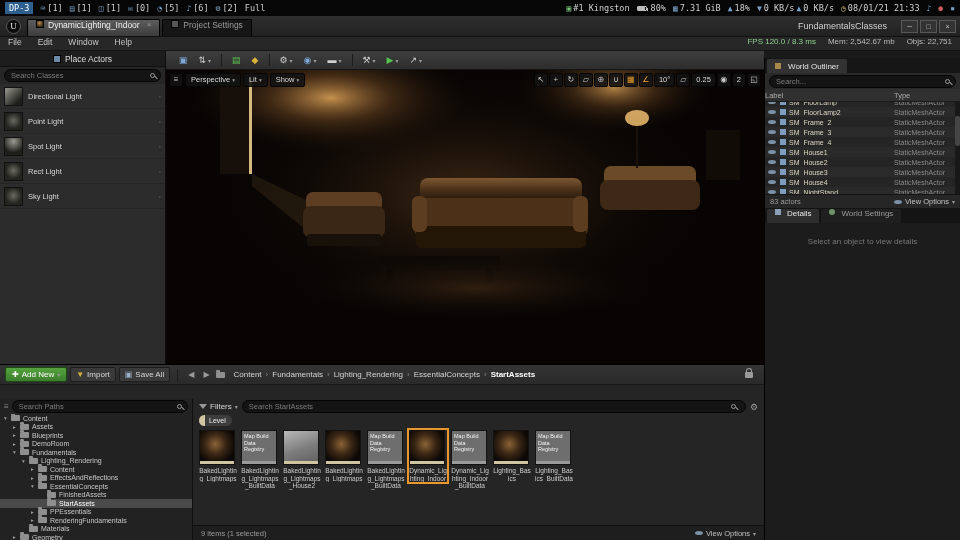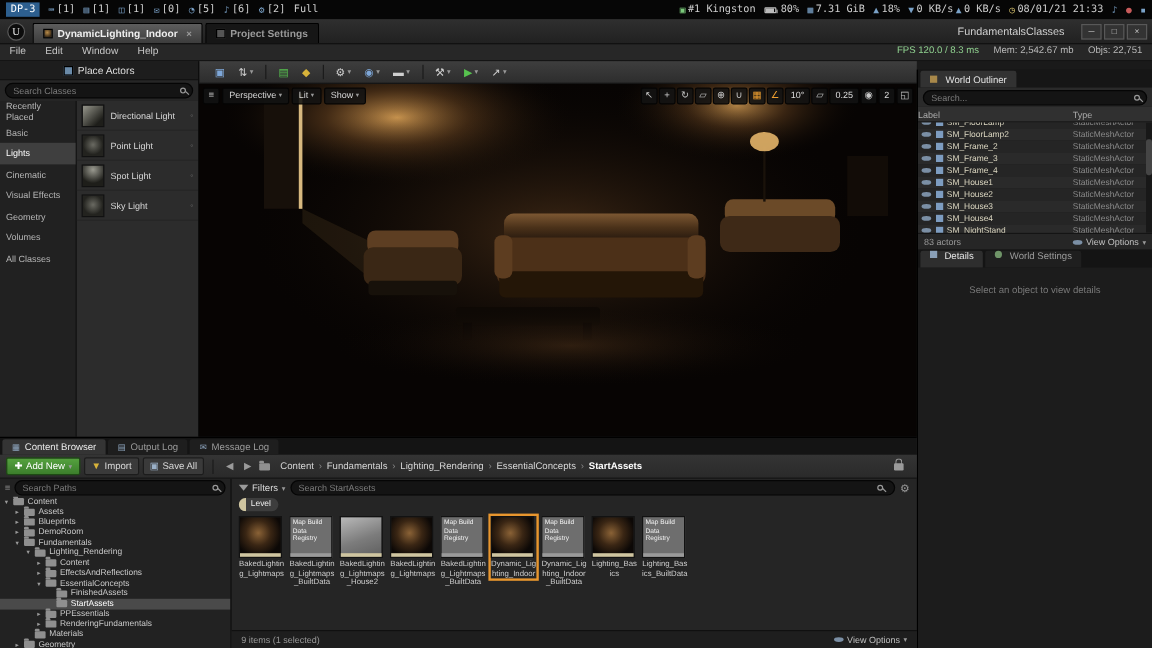--- a/index.html
+++ b/index.html
@@ -13,21 +13,21 @@
   .sys-seg{display:flex;align-items:center;gap:2px;}
   .sys-ico{color:#7aa2c8;font-size:8px;}
   .sys-ico.warn{color:#d8c36f;} .sys-ico.ok{color:#7ac87a;} .sys-ico.err{color:#c85b5b;}
   .batt{width:10px;height:5px;border:1px solid #bbb;border-radius:1px;position:relative;display:inline-block;margin-right:2px;}
   .batt::before{content:'';position:absolute;left:0;top:0;bottom:0;width:7px;background:#bbb;}
   .batt::after{content:'';position:absolute;right:-2px;top:1px;width:1px;height:3px;background:#bbb;}
 
   
   .titlebar{position:absolute;top:16px;left:0;width:960px;height:21px;background:linear-gradient(#2f2f2f,#212121);display:flex;align-items:center;border-bottom:1px solid #101010;}
   .ue-logo{width:15px;height:15px;border-radius:50%;background:#0c0c0c;border:1px solid #5a5a5a;color:#e8e8e8;font-size:9px;display:flex;align-items:center;justify-content:center;margin:0 6px;font-family:"Liberation Serif",serif;}
-  .doc-tab{height:17px;display:flex;align-items:center;gap:4px;padding:0 8px;background:#161616;color:#9a9a9a;font-size:8.5px;border:1px solid #000;border-bottom:none;border-radius:2px 2px 0 0;margin-right:2px;align-self:flex-end;font-weight:bold;}
+  .doc-tab{height:17px;display:flex;align-items:flex-start;gap:4px;padding:0 8px;background:#161616;color:#9a9a9a;font-size:8.5px;border:1px solid #000;border-bottom:none;border-radius:2px 2px 0 0;margin-right:2px;align-self:flex-end;}
   .doc-tab.active{background:linear-gradient(#5d5d5d,#3c3c3c);color:#efefef;}
   .lvl-ico{width:8px;height:8px;background:radial-gradient(circle at 40% 35%,#b98c4a,#3a2a16 70%);border:1px solid #000;display:inline-block;}
   .tab-x{color:#9a9a9a;font-size:8px;margin-left:3px;}
   .proj-name{margin-left:auto;font-size:9px;color:#cfcfcf;padding-right:14px;}
   .winctl{display:flex;gap:2px;padding-right:4px;}
   .winctl span{width:17px;height:13px;background:#333;border:1px solid #585858;color:#c5c5c5;font-size:7px;display:flex;align-items:center;justify-content:center;}
 
   
   .menubar{position:absolute;top:37px;left:0;width:960px;height:14px;background:#272727;display:flex;align-items:flex-start;font-size:8.5px;color:#c5c5c5;border-bottom:1px solid #141414;}
   .menubar .mi{padding:0 8px;}
@@ -298,44 +298,39 @@
   <div class="place-actors">
     <div class="pa-header">
       <span class="lvl-ico" style="background:#6a8aa8;"></span>
       <span>Place Actors</span>
     </div>
     <div class="pa-search" style="position:relative;">
       <input class="searchbox" placeholder="Search Classes" style="">
       <span class="mag"></span>
     </div>
     <div class="pa-body">
-      <div class="pa-cats">
-        <div class="pa-cat">Recently Placed</div>
-        <div class="pa-cat">Basic</div>
-        <div class="pa-cat sel">Lights</div>
-        <div class="pa-cat">Cinematic</div>
-        <div class="pa-cat">Visual Effects</div>
-        <div class="pa-cat">Geometry</div>
-        <div class="pa-cat">Volumes</div>
-        <div class="pa-cat">All Classes</div>
-      </div>
       <div class="pa-items">
         <div class="pa-item">
             <span class="pa-thumb"></span>
             <span class="pa-label">Directional Light</span>
             <span class="pa-grab">◦</span>
           </div>
         <div class="pa-item">
             <span class="pa-thumb"></span>
             <span class="pa-label">Point Light</span>
             <span class="pa-grab">◦</span>
           </div>
         <div class="pa-item">
             <span class="pa-thumb"></span>
             <span class="pa-label">Spot Light</span>
+            <span class="pa-grab">◦</span>
+          </div>
+        <div class="pa-item">
+            <span class="pa-thumb"></span>
+            <span class="pa-label">Rect Light</span>
             <span class="pa-grab">◦</span>
           </div>
         <div class="pa-item">
             <span class="pa-thumb"></span>
             <span class="pa-label">Sky Light</span>
             <span class="pa-grab">◦</span>
           </div>
       </div>
     </div>
   </div>
@@ -523,34 +518,20 @@
         <div class="det-tab">
             <span class="mesh-ico" style="background:#6f9468;border-radius:50%;"></span>
             <span>World Settings</span>
           </div>
       </div>
       <div class="det-empty">Select an object to view details</div>
     </div>
   </div>
 
   <div class="cbrowser">
-    <div class="cb-tabs">
-      <div class="cb-tab active">
-          <span class="ti">▦</span>
-          <span>Content Browser</span>
-        </div>
-      <div class="cb-tab">
-          <span class="ti">▤</span>
-          <span>Output Log</span>
-        </div>
-      <div class="cb-tab">
-          <span class="ti">✉</span>
-          <span>Message Log</span>
-        </div>
-    </div>
     <div class="cb-toolbar">
       <span class="btn-addnew">
           <span>✚</span>
           <span>Add New</span>
           <span class="caret6">▾</span>
         </span>
       <span class="btn-dark">
           <span style="color:#d8b33a;">▼</span>
           <span>Import</span>
         </span>

